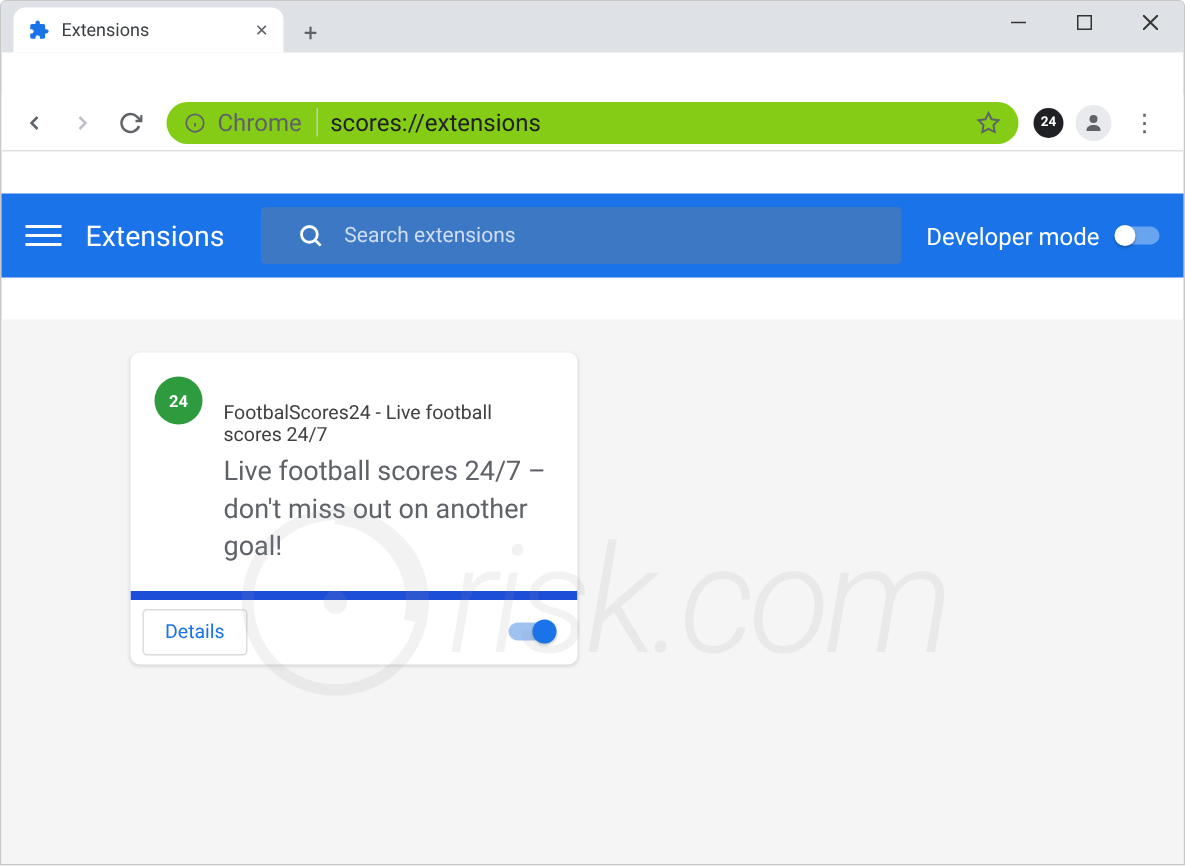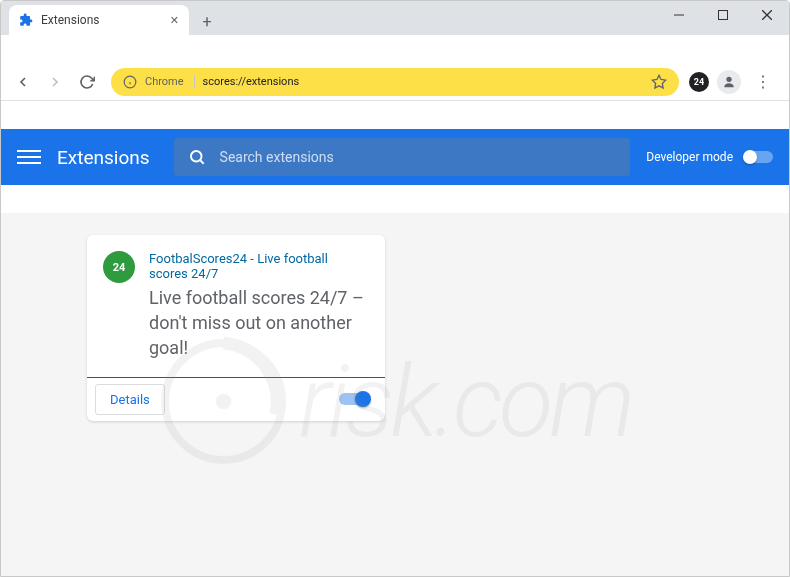--- a/index.html
+++ b/index.html
@@ -90,28 +90,28 @@
       display: flex;
       align-items: center;
       justify-content: center;
       color: #5f6368;
       border-radius: 50%;
     }
     .nav-btn.disabled { color: #bdc1c6; }
     .omnibox {
       flex: 1;
       height: 28px;
-      background: #fde047;
+      background: #84cc16;
       border-radius: 14px;
       display: flex;
       align-items: center;
       padding: 0 12px;
       gap: 8px;
       margin: 0 6px;
-      font-size: 11px;
+      font-size: 16px;
       color: #5f6368;
       justify-content: space-between;
     }
     .omnibox .chrome-label {
       border-right: 1px solid #c4c7c5;
       padding-right: 10px;
       color: #5f6368;
     }
     .omnibox .url { color: #202124; }
     .toolbar-right {
@@ -174,41 +174,41 @@
       font-weight: 400;
     }
     .search-wrap {
       flex: 1;
       max-width: 530px;
       height: 38px;
       background: #3c78c3;
       border-radius: 3px;
       display: flex;
       align-items: center;
-      padding: 0 14px;
+      padding: 0 24px;
       gap: 14px;
       margin-left: 8px;
     }
     .search-wrap input {
       background: transparent;
       border: none;
       outline: none;
       color: #fff;
       font-size: 14px;
       flex: 1;
     }
     .search-wrap input::placeholder {
       color: rgba(255,255,255,0.75);
     }
     .dev-mode {
       margin-left: auto;
       display: flex;
       align-items: center;
       gap: 10px;
-      font-size: 12px;
+      font-size: 16px;
     }
     .toggle {
       width: 30px;
       height: 12px;
       background: rgba(255,255,255,0.35);
       border-radius: 6px;
       position: relative;
     }
     .toggle::after {
       content: '';
@@ -250,30 +250,31 @@
       color: #fff;
       font-size: 11px;
       font-weight: bold;
       flex-shrink: 0;
     }
     .ext-info {
       flex: 1;
     }
     .ext-name {
       font-size: 13px;
-      color: #0369a1;
+      color: #404040;
       margin-bottom: 4px;
+      margin-top: 17px;
     }
     .ext-desc {
       font-size: 18px;
       color: #5f6368;
       line-height: 1.4;
     }
     .card-footer {
-      border-top: 1px solid #1d4ed8;
+      border-top: 6px solid #1d4ed8;
       padding: 6px 8px;
       display: flex;
       align-items: center;
       gap: 6px;
     }
     .card-btn {
       padding: 7px 14px;
       border: 1px solid #dadce0;
       border-radius: 3px;
       color: #1a73e8;

